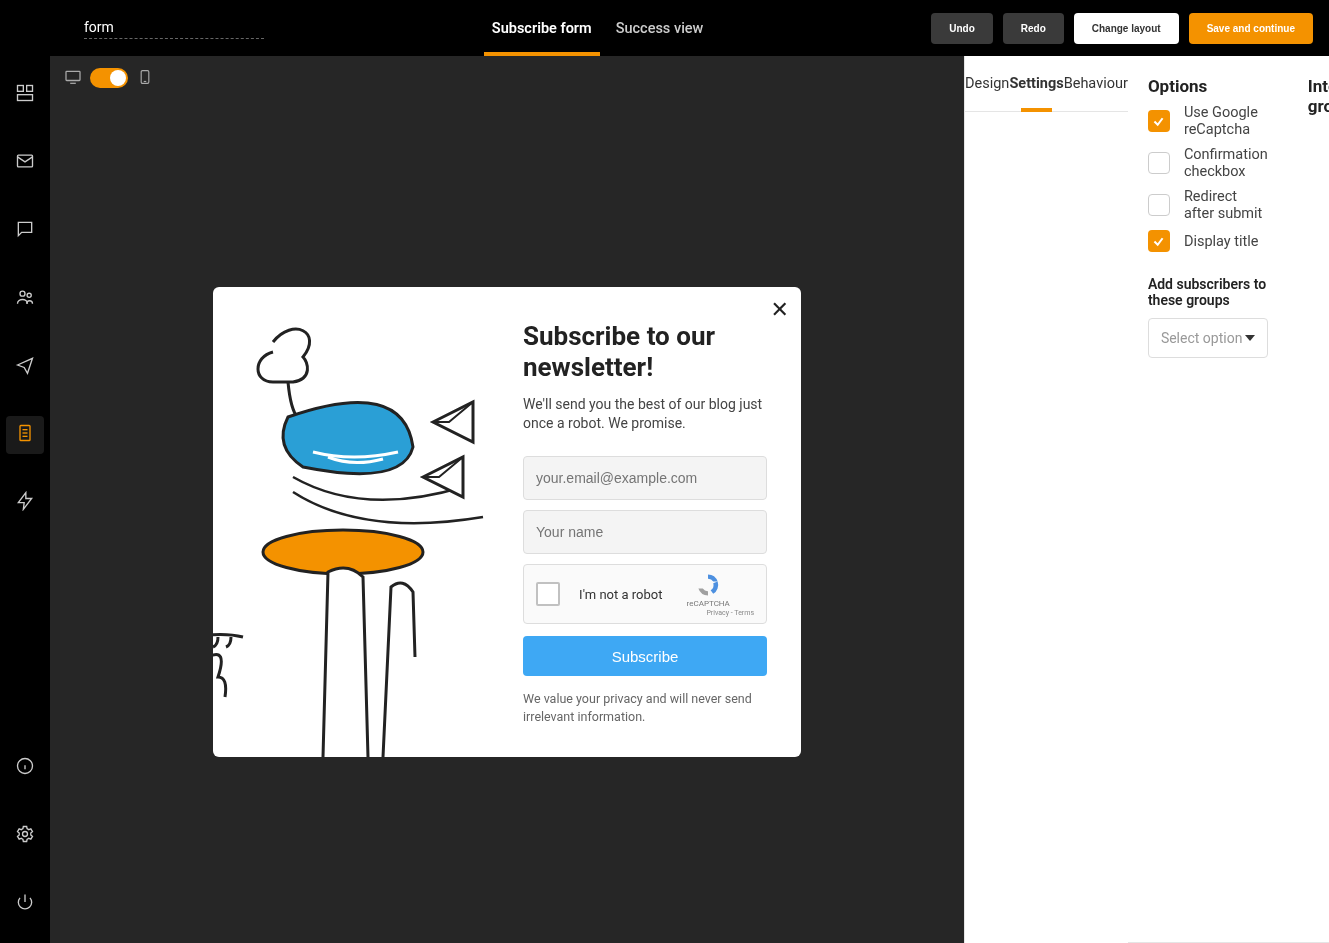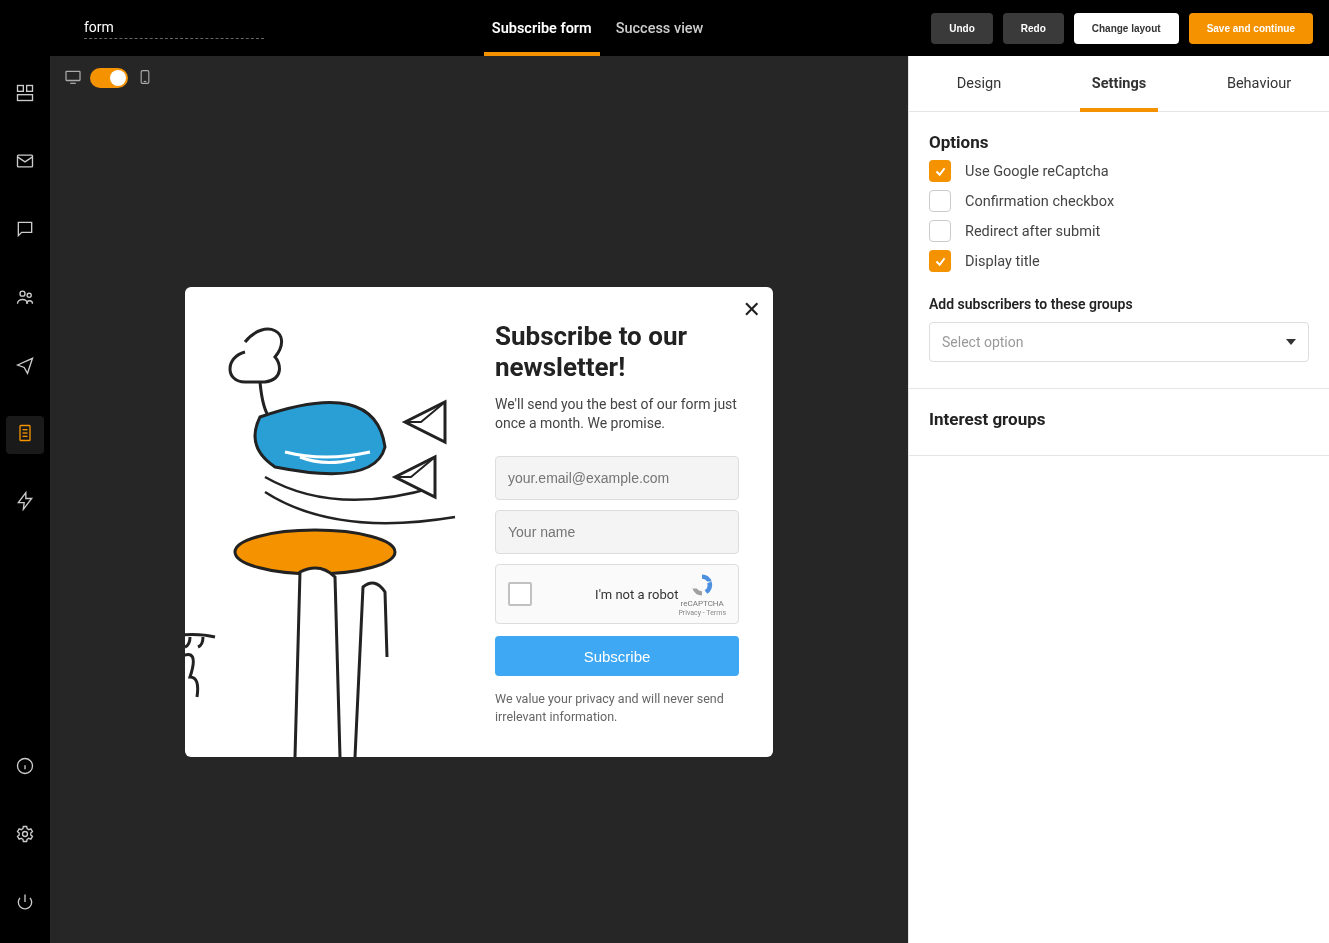--- a/index.html
+++ b/index.html
@@ -221,46 +221,46 @@
       border-radius: 2px;
       background: #fff;
       margin-right: 12px;
     }
     .recaptcha-label { font-size: 13px; color: #333; flex: 1; }
     .recaptcha-logo {
       display: flex; flex-direction: column; align-items: center;
       font-size: 8px; color: #777;
     }
     .recaptcha-logo svg { width: 28px; height: 28px; }
-    .recaptcha-sub { font-size: 7px; color: #888; margin-top: 1px;}
+    .recaptcha-sub { font-size: 7px; color: #888; margin-top: 1px; margin-left: 44px;}
     .subscribe-btn {
       width: 100%;
       height: 40px;
       background: #3ea8f4;
       color: #fff;
       border: none;
       border-radius: 4px;
       font-size: 15px;
       font-weight: 400;
       cursor: pointer;
       margin-bottom: 14px;
     }
     .privacy-note {
       font-size: 12.5px;
       color: #666;
       line-height: 1.4;
     }
 
     
     .right-panel {
-      width: 421px;
+      width: 365px;
       background: #fff;
       color: #222;
       display: flex;
-      flex-direction: column;
+      flex-direction: row;
       border-left: 1px solid #e5e5e5;
     }
     .panel-tabs {
       display: flex;
       height: 56px;
       border-bottom: 1px solid #e5e5e5;
     }
     .panel-tab {
       flex: 1;
       display: flex;
@@ -495,21 +495,21 @@
             <polygon points="210,190 250,170 250,210" fill="#fff" stroke="#222" stroke-width="3"></polygon>
             <polyline points="210,190 226,190 250,170" fill="none" stroke="#222" stroke-width="2"></polyline>
             <path d="M155 470 L150 290 Q135 275 115 285 L110 470" fill="#fff" stroke="#222" stroke-width="3"></path>
             <path d="M170 470 L178 300 Q190 290 200 305 L202 370" fill="#fff" stroke="#222" stroke-width="3"></path>
             <path d="M-20 350 Q10 345 30 350 M5 350 Q5 358 0 360 M18 350 Q18 358 13 360 M-5 370 Q15 360 5 390 Q15 390 12 410" fill="none" stroke="#222" stroke-width="3"></path>
           </svg>
         </div>
 
         <div class="modal-right">
           <h2 class="modal-title">Subscribe to our newsletter!</h2>
-          <p class="modal-subtitle">We'll send you the best of our form just once a month. We promise.</p>
+          <p class="modal-subtitle">We'll send you the best of our blog just once a robot. We promise.</p>
 
           <input class="modal-input" placeholder="your.email@example.com" style="">
           <input class="modal-input" placeholder="Your name" style="">
 
           <div class="recaptcha-box">
             <div class="recaptcha-check"></div>
             <span class="recaptcha-label">I'm not a robot</span>
             <div class="recaptcha-logo">
               <svg viewBox="0 0 32 32">
                   <path d="M16 4 A12 12 0 0 1 27 12 L22 12 A7 7 0 0 0 16 9 Z" fill="#4d90e0"></path>

